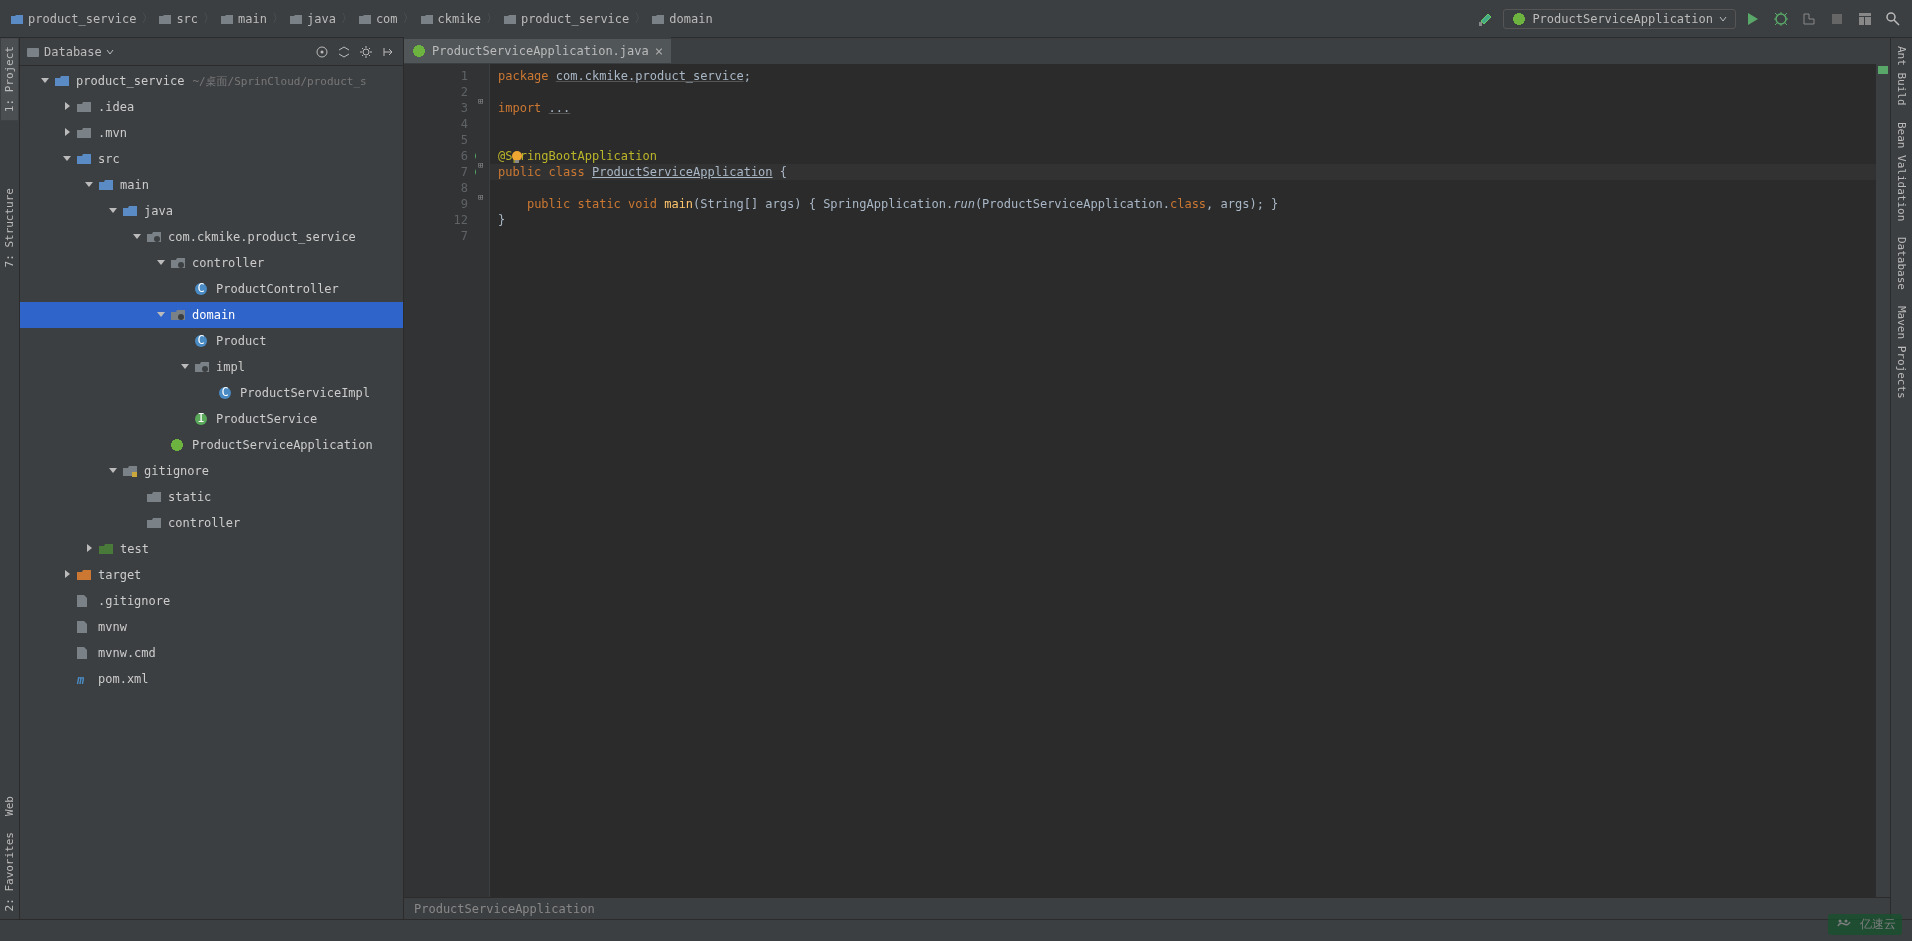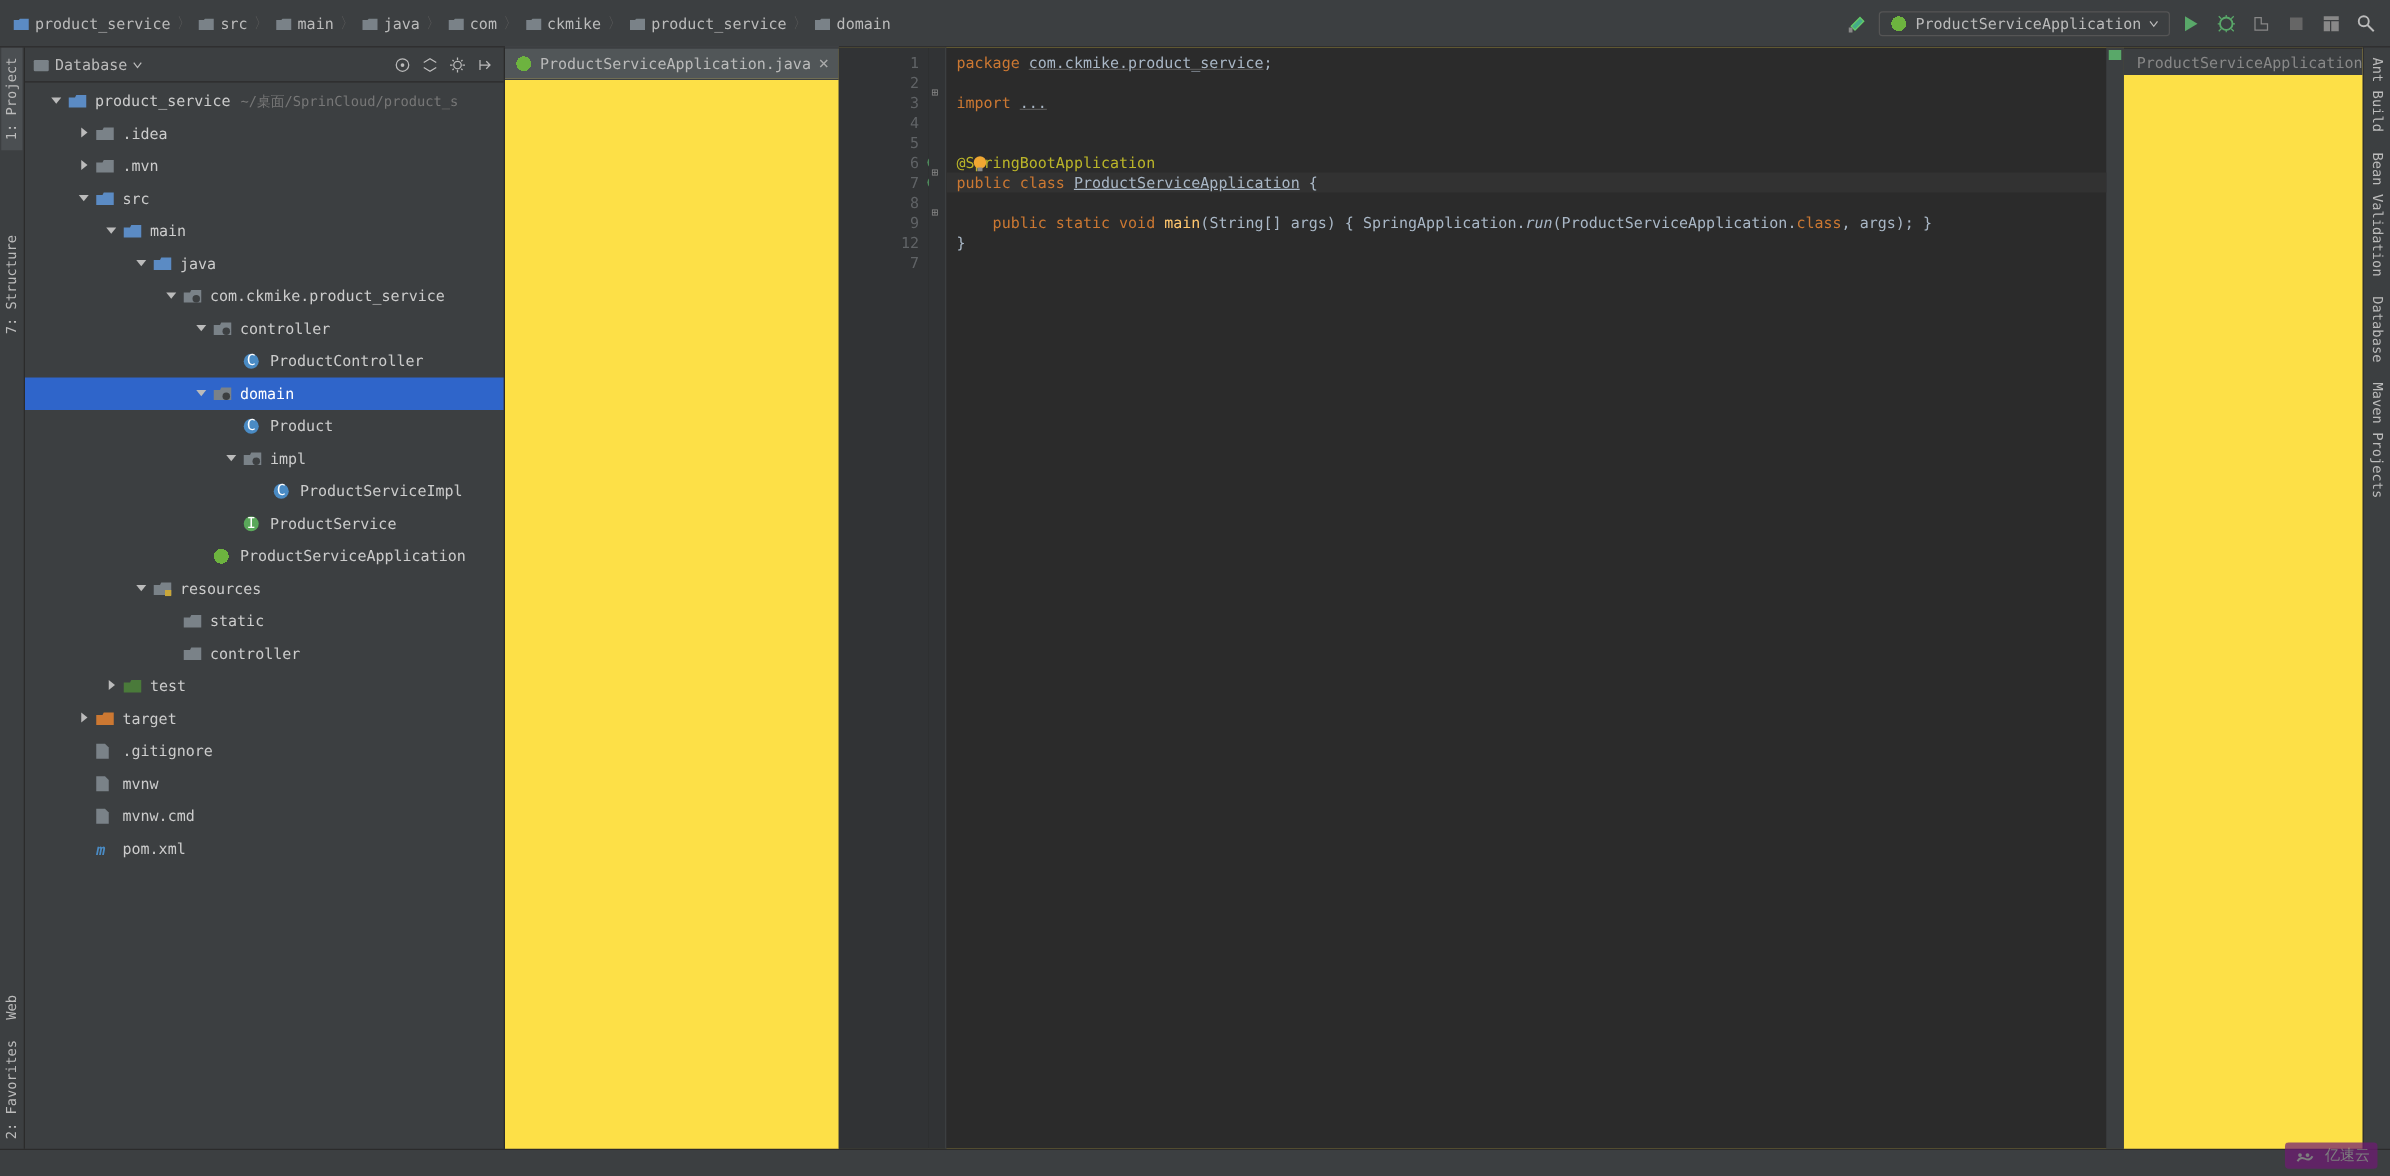--- a/index.html
+++ b/index.html
@@ -25,21 +25,21 @@
 .tree{flex:1;overflow:auto;padding:2px 0}
 .tree-row{height:26px;display:flex;align-items:center;padding-left:8px;cursor:pointer;white-space:nowrap}
 .tree-row.selected{background:#2f65ca;color:#fff}
 .tree-arrow{width:12px;height:12px;margin-right:2px;flex-shrink:0}
 .tree-arrow.blank{visibility:hidden}
 .tree-icon{width:16px;height:14px;margin-right:6px;flex-shrink:0}
 .tree-label{color:#ccc}
 .tree-row.selected .tree-label{color:#fff}
 .tree-path{color:#777;margin-left:8px;font-size:11px}
 .indent-0{padding-left:20px}.indent-1{padding-left:42px}.indent-2{padding-left:64px}.indent-3{padding-left:88px}.indent-4{padding-left:112px}.indent-5{padding-left:136px}.indent-6{padding-left:160px}.indent-7{padding-left:184px}
-.editor-area{flex:1;display:flex;flex-direction:row;background:#fde047;position:relative}
+.editor-area{flex:1;display:flex;flex-direction:column;background:#404040;position:relative}
 .tabs{height:26px;background:#3c3f41;display:flex;align-items:flex-end;border-bottom:1px solid #3c3f41}
 .tab{height:26px;background:#515658;display:flex;align-items:center;padding:0 8px;gap:6px;border-top:1px solid #3c3f41}
 .tab.active{border-top:2px solid #3c3f41}
 .tab-close{color:#aaa;cursor:pointer;font-size:14px}
 .editor-body{flex:1;display:flex;background:#2b2b2b;position:relative}
 .gutter{width:72px;background:#313335;color:#606366;text-align:right;padding:4px 8px 0 0;line-height:16px;font-size:12px;position:relative}
 .gutter-line{height:16px;position:relative}
 .gutter-mark{position:absolute;right:-18px;top:2px;width:12px;height:12px}
 .fold-col{width:14px;background:#313335;border-right:1px solid #3c3f41;position:relative}
 .fold-mark{position:absolute;left:2px;width:10px;height:10px;font-size:9px;color:#888;cursor:pointer}
@@ -47,21 +47,21 @@
 .code-line{height:16px}
 .caret-line{position:absolute;left:0;right:0;height:16px;background:#323232;z-index:0}
 .k-key{color:#cc7832}.k-pkg{color:#a9b7c6;text-decoration:underline;text-decoration-color:#555}.k-ann{color:#bbb529}.k-cls{color:#a9b7c6;text-decoration:underline}.k-mth{color:#ffc66d}.k-itl{font-style:italic}
 .bulb{position:absolute;left:12px;top:2px;width:14px;height:14px}
 .crumb-bar{height:22px;background:#3c3f41;border-top:1px solid #2b2b2b;display:flex;align-items:center;padding-left:10px;color:#888}
 .right-strip{width:22px;background:#3c3f41;border-left:1px solid #2b2b2b;display:flex;flex-direction:column;align-items:center}
 .rstrip-tab{writing-mode:vertical-rl;padding:8px 2px;color:#bbb;cursor:pointer;font-size:11px;display:flex;align-items:center;gap:4px}
 .status-bar{height:22px;background:#3c3f41;border-top:1px solid #2b2b2b;display:flex;align-items:center;padding:0 8px;gap:16px;color:#999}
 .error-strip{width:14px;background:#3c3f41}
 .spring-icon{width:14px;height:14px;display:inline-block;border-radius:50%;background:radial-gradient(circle,#6db33f 60%,transparent 60%);position:relative}
-.watermark{position:absolute;right:10px;bottom:6px;opacity:.7;display:flex;align-items:flex-end;gap:6px;color:#999;font-size:12px;background:#701a75;padding:2px 6px;border-radius:3px}
+.watermark{position:absolute;right:10px;bottom:6px;opacity:.7;display:flex;align-items:flex-start;gap:6px;color:#999;font-size:12px;background:#14532d;padding:2px 6px;border-radius:3px}
 </style>
 </head>
 <body>
 
 <div class="topbar">
   <div class="breadcrumbs" id="bc">
       <div class="bc-item">
         <svg class="ficon" width="14" height="12">
           <path d="M1 3 L5 3 L6 2 L13 2 L13 11 L1 11 Z" fill="#5b8bc4"></path>
         </svg>
@@ -349,21 +349,21 @@
           <span class="tree-label">ProductServiceApplication</span>
         </div>
         <div class="tree-row indent-3">
           <svg class="tree-arrow" width="10" height="10">
             <path d="M1 3 L9 3 L5 8 Z" fill="#bbb"></path>
           </svg>
           <span class="tree-icon"><svg width="16" height="13">
               <path d="M1 4 L6 4 L7 2 L15 2 L15 12 L1 12 Z" fill="#7a8288"></path>
               <rect x="10" y="8" width="5" height="5" fill="#c9a73a"></rect>
             </svg></span>
-          <span class="tree-label">resources</span>
+          <span class="tree-label">gitignore</span>
         </div>
         <div class="tree-row indent-4">
           <span class="tree-arrow blank"></span>
           <span class="tree-icon"><svg width="16" height="13">
               <path d="M1 4 L6 4 L7 2 L15 2 L15 12 L1 12 Z" fill="#7a8288"></path>
             </svg></span>
           <span class="tree-label">static</span>
         </div>
         <div class="tree-row indent-4">
           <span class="tree-arrow blank"></span>

